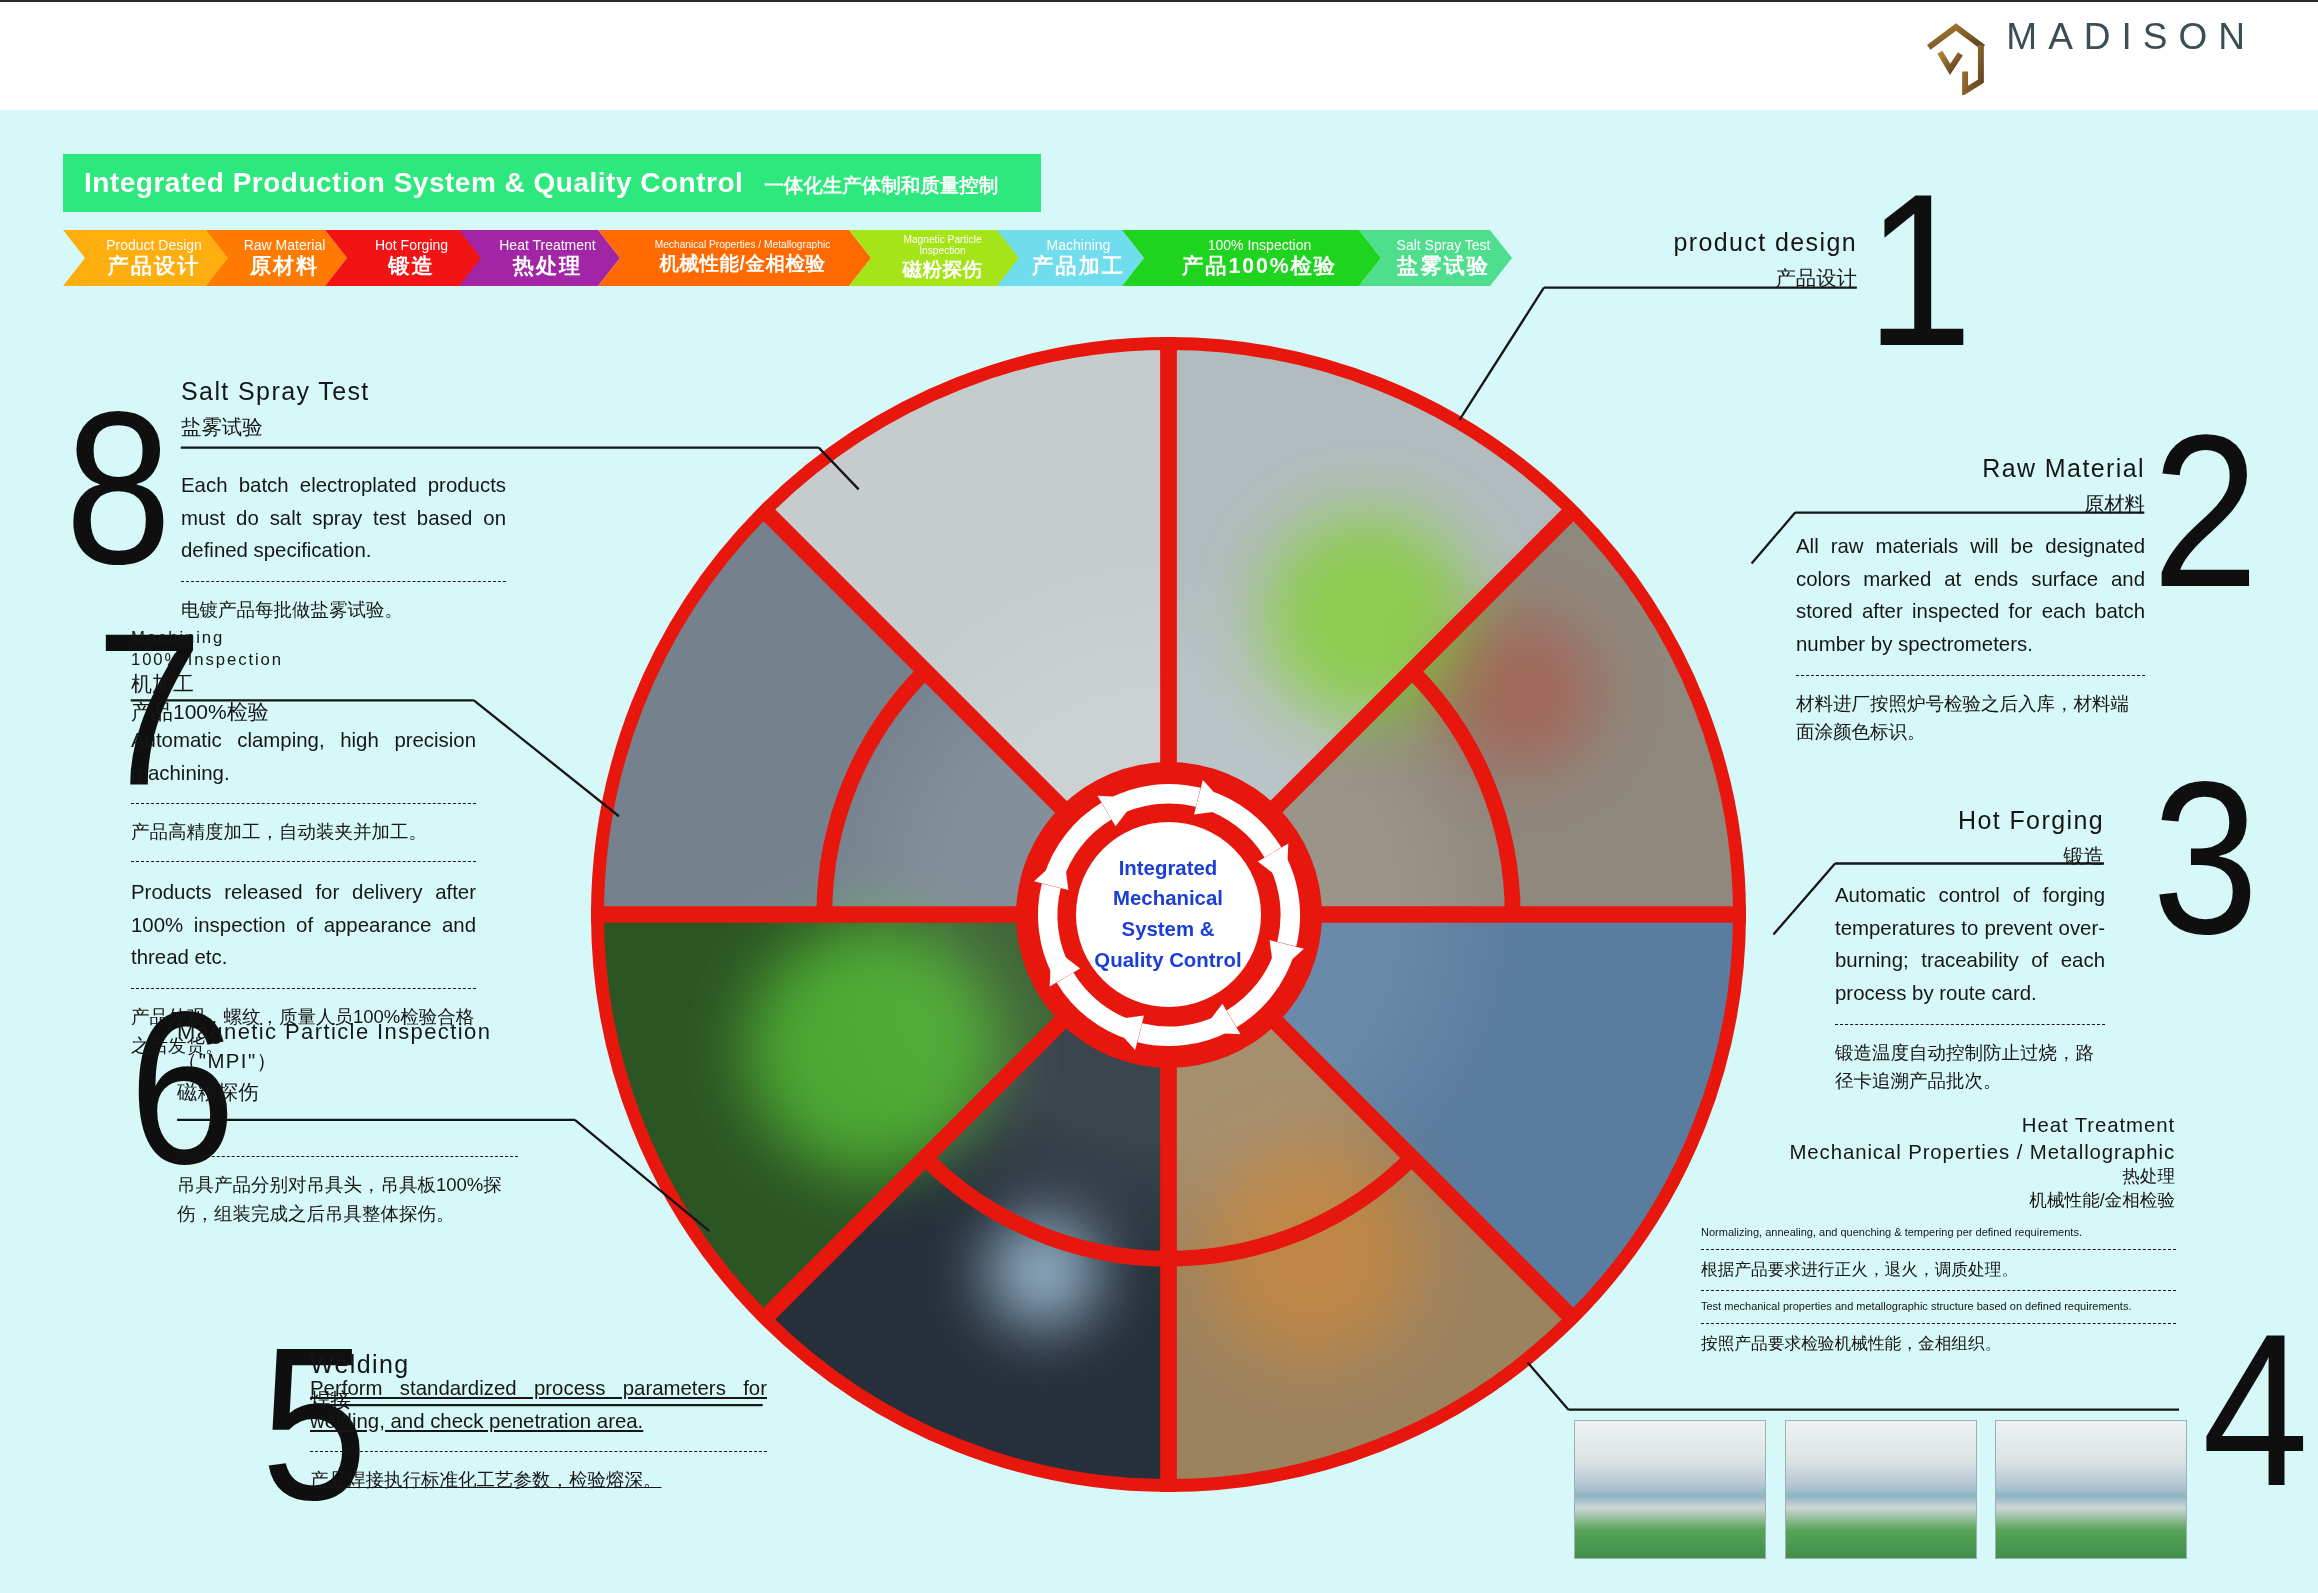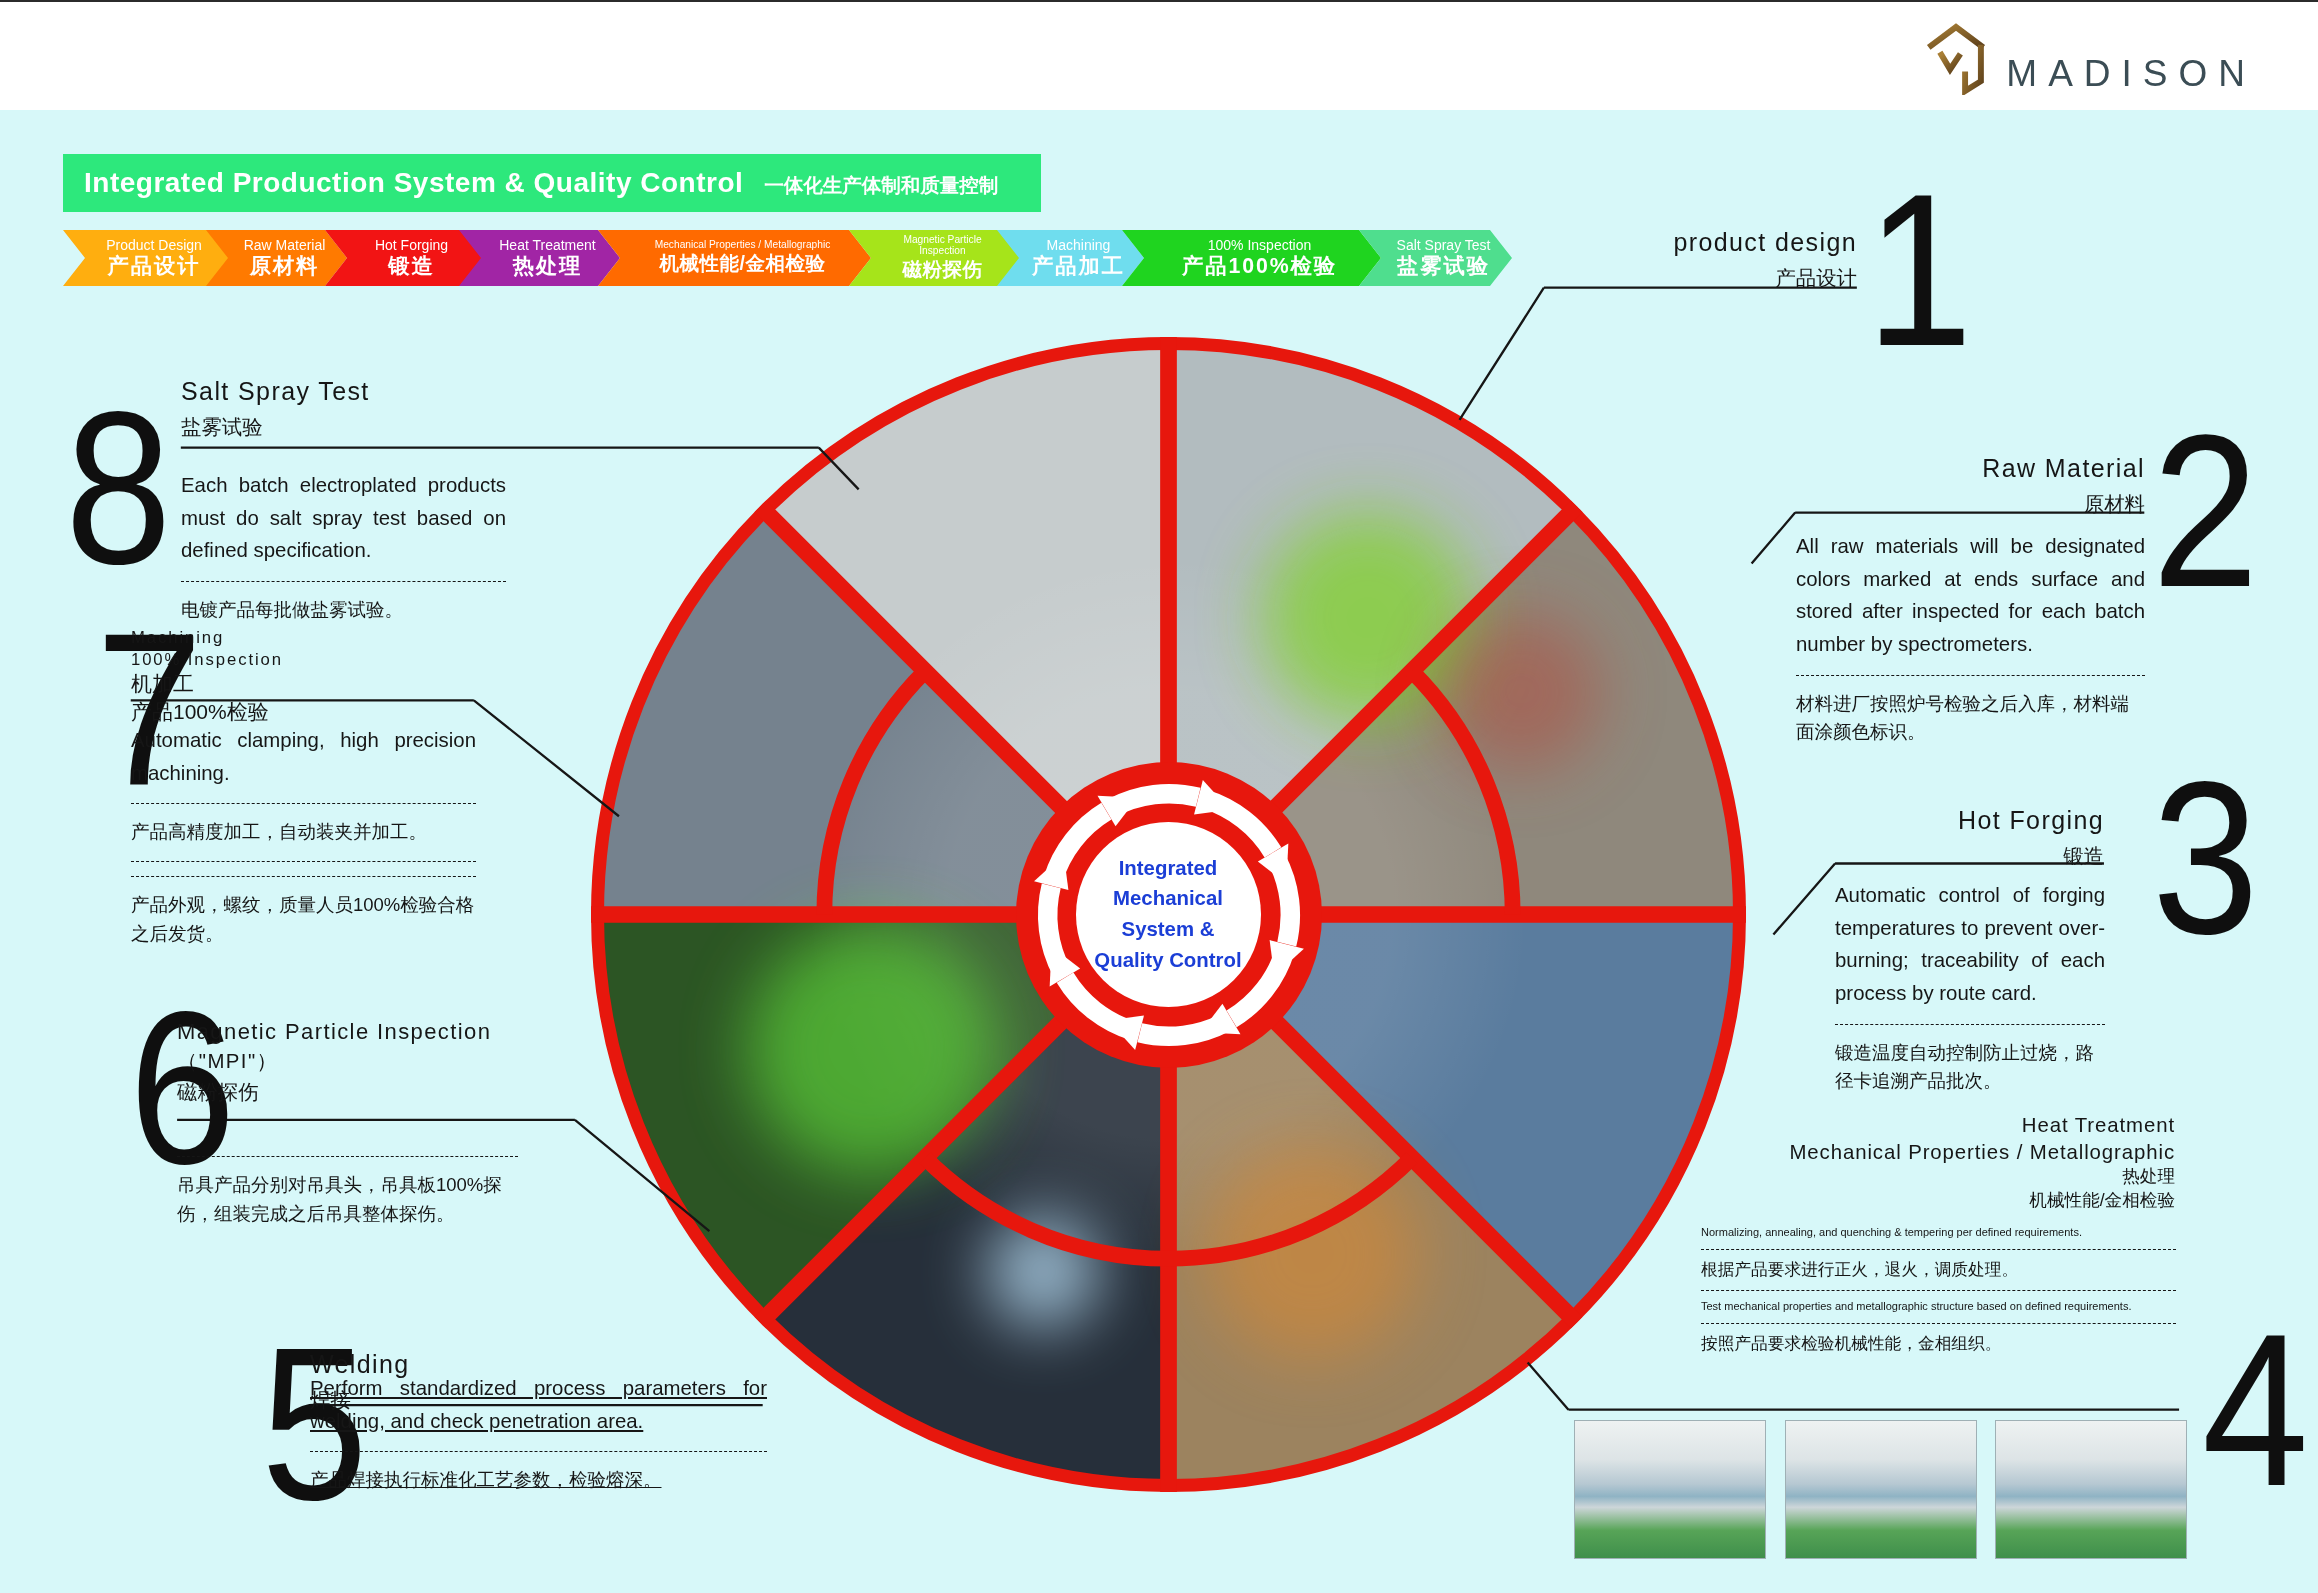--- a/index.html
+++ b/index.html
@@ -5,21 +5,21 @@
 <style>
   * { margin:0; padding:0; box-sizing:border-box; }
   html,body { background:#b9c6c8; }
   #page {
     position:relative; width:2333px; height:1594px; overflow:hidden;
     background:#d7f8f9; font-family:"Liberation Sans", sans-serif; color:#161616;
   }
   
   .header { position:absolute; left:0; top:0; width:100%; height:110px; background:#ffffff;
             border-top:2.3px solid #2b2b2b; }
-  .logo { position:absolute; right:77px; top:14px; display:flex; align-items:flex-end; gap:15px; }
+  .logo { position:absolute; right:77px; top:14px; display:flex; align-items:flex-start; gap:15px; }
   .logo svg { width:70px; height:79px; }
   .brand { font-size:37px; letter-spacing:11px; color:#3b4d55; font-weight:500; }
   
   .titlebar { position:absolute; left:63px; top:154px; width:978px; height:58px;
               background:#2de87c; display:flex; align-items:center; padding-left:21px; }
   .titlebar .en { font-size:28px; color:#fff; font-weight:600; letter-spacing:0.5px; white-space:nowrap; }
   .titlebar .zh { font-size:19.5px; color:#fff; font-weight:700; margin-left:21px; padding-top:5.6px; white-space:nowrap; }
   
   .ribbon { position:absolute; left:0; top:230px; height:56px; width:100%; }
   .rib { position:absolute; top:0; height:56px; color:#fff; text-align:center;
@@ -278,20 +278,21 @@
     <div class="t-sm">Machining</div>
     <div class="t-sm">100% Inspection</div>
     <div class="t-sm2">机加工</div>
     <div class="t-sm2">产品100%检验</div>
   </div>
   <div class="sec" style="left:131px; top:724px; width:345px;">
     <p class="body-en">Automatic clamping, high precision machining.</p>
     <div class="dash"></div>
     <p class="body-zh">产品高精度加工，自动装夹并加工。</p>
     <div class="dash"></div>
+    <p class="body-en">Products released for delivery after 100% inspection of appearance and thread etc.</p>
     <div class="dash"></div>
     <p class="body-zh">产品外观，螺纹，质量人员100%检验合格之后发货。</p>
   </div>
 
   <div class="sec" style="left:181px; top:377px; width:352px;">
     <div class="t-en">Salt Spray Test</div>
     <div class="t-zh">盐雾试验</div>
   </div>
   <div class="sec" style="left:181px; top:469px; width:325px;">
     <p class="body-en">Each batch electroplated products must do salt spray test based on defined specification.</p>

